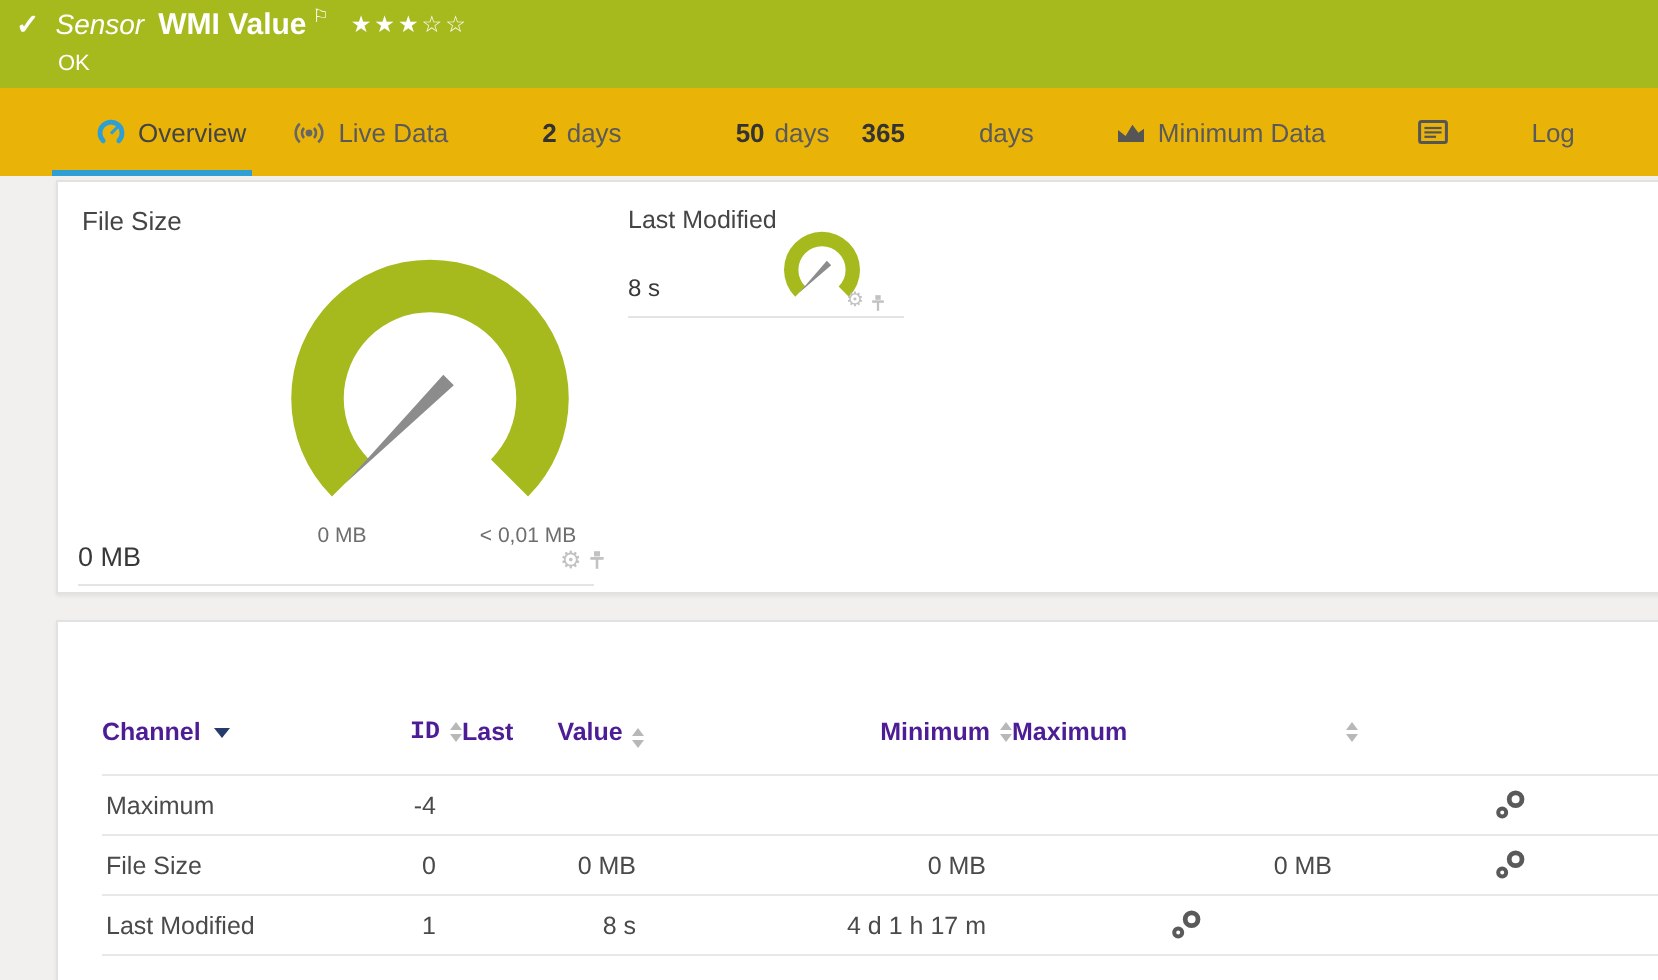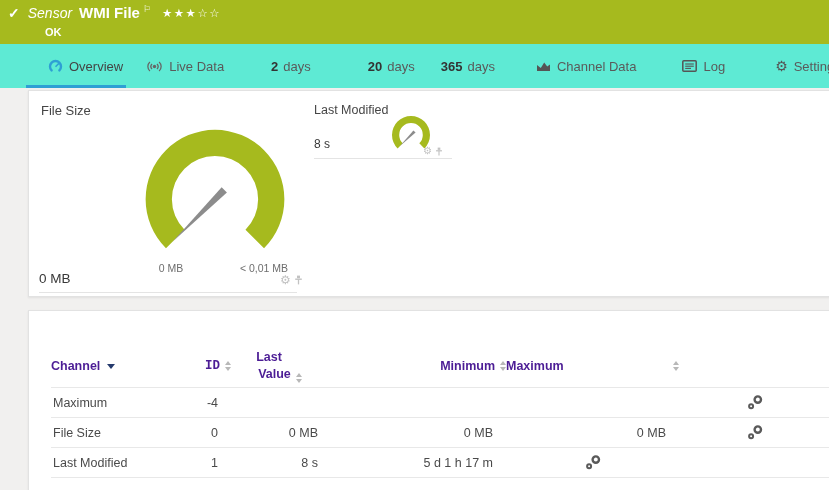--- a/index.html
+++ b/index.html
@@ -8,52 +8,52 @@
   .stage{position:relative;width:829px;height:490px;}
 
   
   .titlebar{position:absolute;left:0;top:0;width:829px;height:44px;background:#a6ba1e;color:#fff;}
   .titlebar .row1{position:absolute;left:8px;top:4px;display:flex;align-items:baseline;}
   .check{font-size:14px;font-weight:bold;margin-right:8px;}
   .sensor-label{font-style:italic;font-size:14px;margin-right:7px;}
   .sensor-name{font-weight:bold;font-size:15px;}
   .flag{font-size:9px;position:relative;top:-6px;left:3px;}
   .stars{margin-left:14px;font-size:11.5px;letter-spacing:1.5px;position:relative;top:-1px;}
-  .status-ok{position:absolute;left:45px;top:26px;font-size:11px;font-weight:bold;}
-
-  
-  .tabbar{position:absolute;left:0;top:44px;width:829px;height:44px;background:#5eead4;display:flex;align-items:center;white-space:nowrap;}
+  .status-ok{position:absolute;left:29px;top:26px;font-size:11px;font-weight:normal;}
+
+  
+  .tabbar{position:absolute;left:0;top:44px;width:829px;height:44px;background:#eab308;display:flex;align-items:center;white-space:nowrap;}
   .tab{position:relative;height:100%;display:flex;align-items:center;font-size:13px;color:#5a5a5a;cursor:pointer;}
   .tab .ticon{display:flex;align-items:center;margin-right:6px;}
   .tab .num{font-weight:bold;color:#333;margin-right:5px;}
   .tab.active{color:#444;}
   .tab.active::after{content:"";position:absolute;left:-22px;right:-3px;bottom:0;height:3px;background:#2e9fd4;}
   .t1{margin-left:48px;} .t2{margin-left:23px;} .t3{margin-left:47px;} .t4{margin-left:57px;}
-  .t5{margin-left:26px;} .t6{margin-left:41px;} .t7{margin-left:46px;} .t8{margin-left:50px;}
+  .t5{margin-left:16px;gap:32px;} .t6{margin-left:41px;} .t7{margin-left:46px;gap:36px;} .t8{margin-left:50px;}
 
   
   .panel{position:absolute;left:28px;width:803px;background:#fff;border:1px solid #e2e2e2;
          box-shadow:0 1px 2px rgba(0,0,0,.07);box-sizing:border-box;}
   .gauge-panel{top:90px;height:207px;}
   .table-panel{top:310px;height:200px;padding-left:22px;}
 
   .blk-label{position:absolute;font-size:13px;color:#454545;}
   .scale-lbl{position:absolute;width:64px;text-align:center;font-size:10.5px;color:#6e6e6e;}
   .gauge-value{position:absolute;font-size:13.5px;color:#383838;}
   .mini-value{position:absolute;font-size:12px;color:#383838;}
   .divider{position:absolute;height:1px;background:#e4e4e4;}
   .mini-icons{position:absolute;display:flex;align-items:center;gap:3px;}
   .gear-glyph{font-size:12px;color:#c2c2c2;line-height:1;cursor:pointer;}
 
   
   .chan-grid{display:grid;grid-template-columns:130px 50px 100px 175px 173px 1fr;align-items:center;}
   .thead{margin-top:34px;min-height:42px;color:#4c1d95;font-weight:bold;font-size:12.5px;}
   .thead .cell{display:flex;align-items:center;}
   .thead .right{justify-content:flex-end;}
-  .lv-head{flex-direction:column;align-items:flex-end;line-height:1.35;}
+  .lv-head{align-items:flex-end;line-height:1.35;}
   .lv-line2{display:flex;align-items:flex-end;}
   .caret{width:0;height:0;border-left:4px solid transparent;border-right:4px solid transparent;border-top:5px solid #253a6d;margin-left:7px;}
   .sort{display:inline-flex;flex-direction:column;gap:2px;margin-left:5px;}
   .sort i{display:block;width:0;height:0;border-left:3.5px solid transparent;border-right:3.5px solid transparent;}
   .sort .up{border-bottom:4px solid #b8b8b8;}
   .sort .down{border-top:4px solid #b8b8b8;}
   .trow{height:29px;border-top:1px solid #e8e8e8;font-size:12.5px;color:#4a4a4a;}
   .trow:first-of-type{border-top:1px solid #e0e0e0;}
   .trow .cell.right{text-align:right;padding-right:13px;}
   .trow .name{padding-left:2px;}
@@ -62,21 +62,21 @@
 </style>
 </head>
 <body>
 
 <div class="stage">
 
   <div class="titlebar">
     <div class="row1">
       <span class="check">✓</span>
       <span class="sensor-label">Sensor</span>
-      <span class="sensor-name">WMI File</span>
+      <span class="sensor-name">WMI Value</span>
       <span class="flag">⚐</span>
       <span class="stars"><span>★★★</span><span>☆☆</span></span>
     </div>
     <div class="status-ok">OK</div>
   </div>
 
   <div class="tabbar">
     <div class="tab active t1">
       <span class="ticon">
         <svg width="15" height="15" viewBox="0 0 15 15">
@@ -96,34 +96,34 @@
             <path d="M13.1 1.9 A6.2 6.2 0 0 1 13.1 11.1" fill="none" stroke="#666" stroke-width="1.3"></path>
           </svg>
       </span>
       <span>Live Data</span>
     </div>
     <div class="tab t3">
       <span class="num">2</span>
       <span>days</span>
     </div>
     <div class="tab t4">
-      <span class="num">20</span>
+      <span class="num">50</span>
       <span>days</span>
     </div>
     <div class="tab t5">
       <span class="num">365</span>
       <span>days</span>
     </div>
     <div class="tab t6">
       <span class="ticon">
         <svg width="15" height="12" viewBox="0 0 15 12">
             <path d="M1 11 V5 L4.8 8 L8.2 2.4 L11.2 6.4 L14 4.4 V11 Z" fill="#555"></path>
           </svg>
       </span>
-      <span>Channel Data</span>
+      <span>Minimum Data</span>
     </div>
     <div class="tab t7">
       <span class="ticon">
         <svg width="15" height="12" viewBox="0 0 15 12">
             <rect x="0.8" y="0.8" width="13.4" height="10.4" rx="1" fill="none" stroke="#555" stroke-width="1.5"></rect>
             <line x1="3.2" y1="4" x2="11.8" y2="4" stroke="#555" stroke-width="1.1"></line>
             <line x1="3.2" y1="6.2" x2="11.8" y2="6.2" stroke="#555" stroke-width="1.1"></line>
             <line x1="3.2" y1="8.4" x2="9" y2="8.4" stroke="#555" stroke-width="1.1"></line>
           </svg>
       </span>
@@ -238,21 +238,21 @@
           <circle cx="10.8" cy="4.6" r="3.2" fill="none" stroke="#5a5a5a" stroke-width="2.4"></circle>
           <circle cx="4.1" cy="11.3" r="2" fill="none" stroke="#5a5a5a" stroke-width="2"></circle>
         </svg>
       </div>
     </div>
 
     <div class="chan-grid trow">
       <div class="cell name">Last Modified</div>
       <div class="cell right">1</div>
       <div class="cell right">8 s</div>
-      <div class="cell right">5 d 1 h 17 m</div>
+      <div class="cell right">4 d 1 h 17 m</div>
       <div class="cell icon-cell">
         <svg class="edit-icon" width="16" height="15" viewBox="0 0 16 15">
           <circle cx="10.8" cy="4.6" r="3.2" fill="none" stroke="#5a5a5a" stroke-width="2.4"></circle>
           <circle cx="4.1" cy="11.3" r="2" fill="none" stroke="#5a5a5a" stroke-width="2"></circle>
         </svg>
       </div>
     </div>
 
     <div class="chan-grid trow" style="border-top:1px solid #e8e8e8;height:20px;"></div>
   </div>

